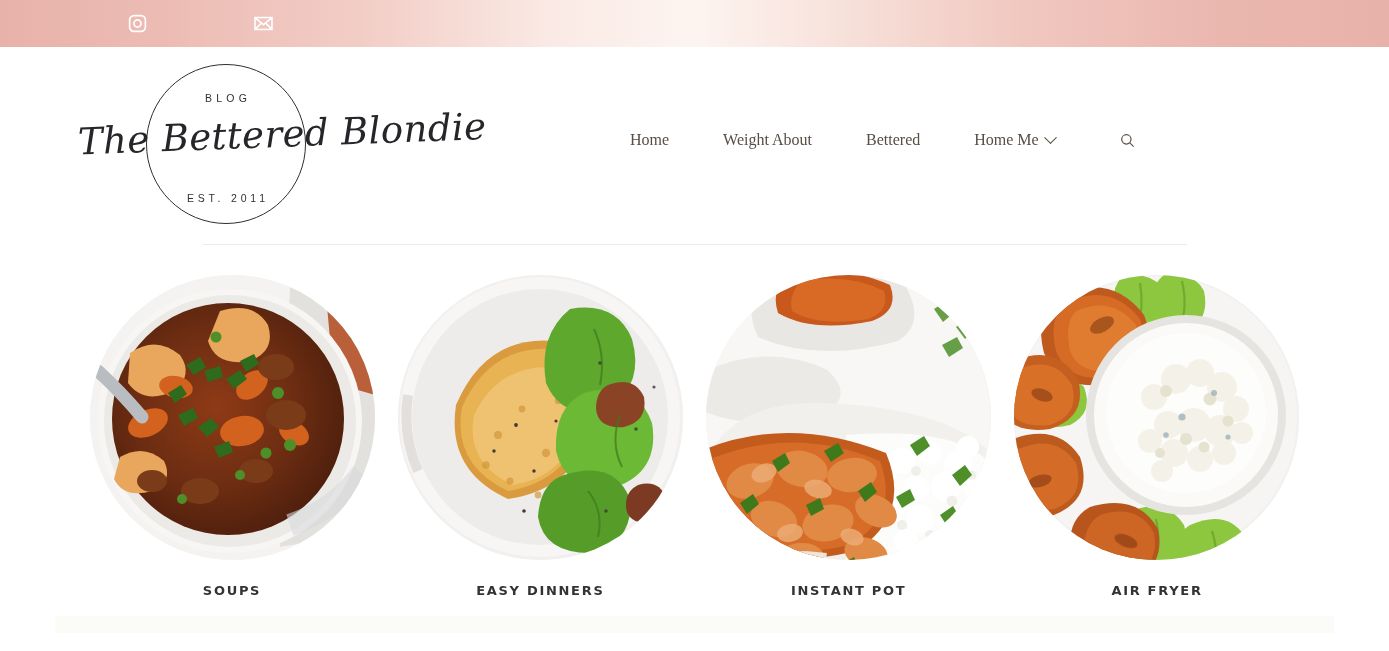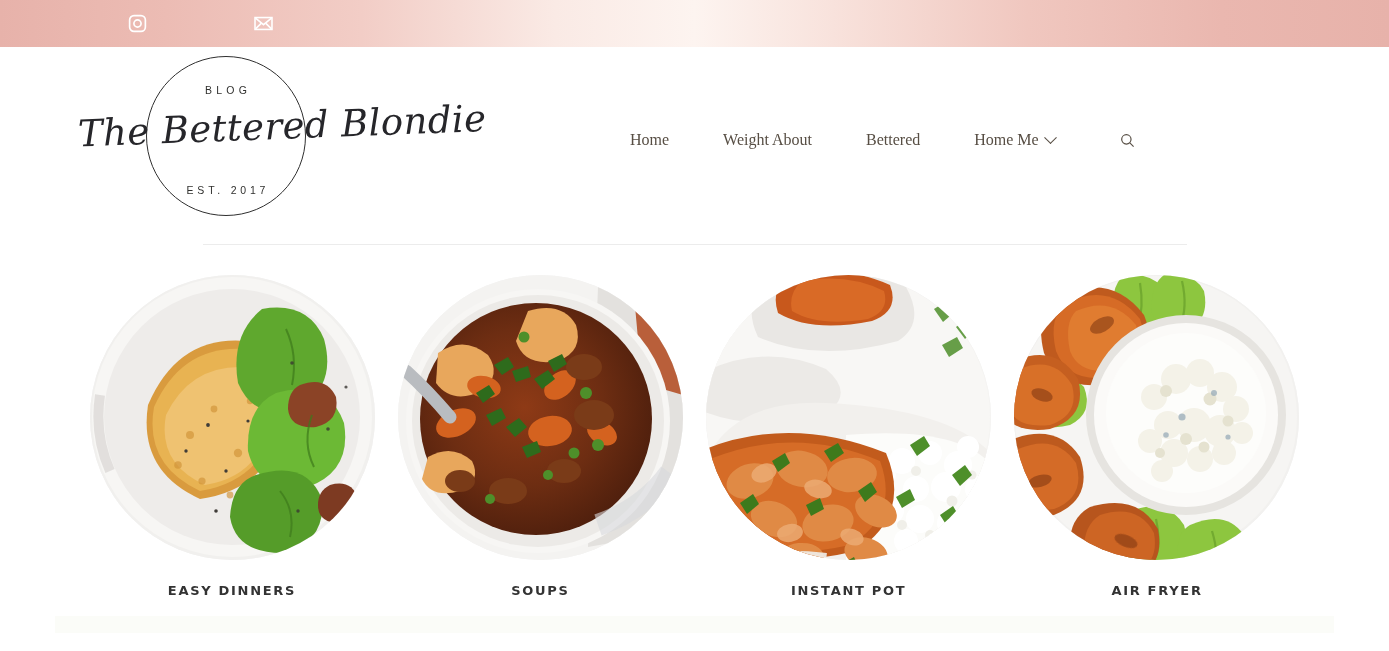--- a/index.html
+++ b/index.html
@@ -59,21 +59,21 @@
     height: 186px;
     background: #ffffff;
     display: flex;
     align-items: center;
   }
 
   
   .logo-wrap {
     position: absolute;
     left: 78px;
-    top: 6px;
+    top: 14px;
     width: 290px;
     height: 182px;
     cursor: pointer;
   }
   .logo-circle {
     position: absolute;
     left: 68px;
     top: 3px;
     width: 160px;
     height: 160px;
@@ -271,21 +271,21 @@
 
   </div>
 </div>
 
 <header class="site-header">
 
   <a class="logo-wrap">
     <div class="logo-circle"></div>
     <div class="logo-blog">BLOG</div>
     <div class="logo-script">The Bettered Blondie</div>
-    <div class="logo-est">EST. 2017</div>
+    <div class="logo-est">EST. 2011</div>
   </a>
 
   <nav class="main-nav">
 
     <div class="nav-item">
       <span>Home</span>
     </div>
 
 
     <div class="nav-item">
@@ -310,73 +310,20 @@
 
   </nav>
 </header>
 
 <div class="divider-row">
   <div class="divider"></div>
 </div>
 
 <section class="cat-section">
   <div class="cat-grid">
-
-    <a class="cat-card">
-      <div class="cat-thumb">
-        <svg viewBox="0 0 285 285" preserveAspectRatio="xMidYMid slice" aria-hidden="true">
-          <rect width="285" height="285" fill="#f1f0ee"></rect>
-          <circle cx="142" cy="142" r="140" fill="#f7f6f4"></circle>
-          <circle cx="142" cy="142" r="128" fill="#eeecea"></circle>
-          <g>
-            <path d="M58 130 q30 -70 98 -64 q44 26 40 78 q-16 70 -86 80 q-62 -28 -52 -94z" fill="#d99b3e"></path>
-            <path d="M64 132 q28 -62 90 -58 q38 24 34 70 q-16 62 -78 72 q-56 -26 -46 -84z" fill="#e8b352"></path>
-            <path d="M76 140 q24 -50 78 -48 q30 20 27 58 q-14 52 -66 60 q-48 -22 -39 -70z" fill="#efc271"></path>
-          </g>
-          <g fill="#cf9338" opacity="0.65">
-            <circle cx="100" cy="160" r="4"></circle>
-              <circle cx="124" cy="134" r="3.4"></circle>
-            <circle cx="148" cy="178" r="4.2"></circle>
-              <circle cx="112" cy="206" r="3.6"></circle>
-            <circle cx="160" cy="126" r="3.2"></circle>
-              <circle cx="88" cy="190" r="3.8"></circle>
-            <circle cx="140" cy="220" r="3.4"></circle>
-              <circle cx="170" cy="160" r="3.6"></circle>
-          </g>
-          <g fill="#3f3c38">
-            <circle cx="118" cy="150" r="1.9"></circle>
-              <circle cx="136" cy="196" r="1.7"></circle>
-            <circle cx="96" cy="176" r="1.7"></circle>
-              <circle cx="158" cy="146" r="1.6"></circle>
-            <circle cx="126" cy="236" r="1.8"></circle>
-              <circle cx="172" cy="196" r="1.7"></circle>
-          </g>
-          <g>
-            <path d="M172 34 q46 -8 62 30 q12 44 -20 66 q-48 20 -66 -22 q-8 -48 24 -74z" fill="#5fa82e"></path>
-            <path d="M186 118 q52 -14 68 30 q8 48 -36 64 q-50 6 -60 -36 q-2 -44 28 -58z" fill="#6cb935"></path>
-            <path d="M166 200 q50 -16 66 24 q4 44 -40 54 q-46 0 -52 -36 q2 -34 26 -42z" fill="#559c29"></path>
-            <path d="M210 110 q26 -10 36 12 q4 24 -20 30 q-26 2 -28 -18 q0 -18 12 -24z" fill="#8b4326"></path>
-            <path d="M240 210 q22 -6 28 14 q2 20 -18 24 q-22 0 -22 -18 q0 -14 12 -20z" fill="#7d3a22"></path>
-            <g stroke="#3e7a1c" stroke-width="2" fill="none" opacity="0.7">
-              <path d="M196 54 q12 26 6 56"></path>
-                <path d="M222 140 q-10 28 2 52"></path>
-              <path d="M190 216 q16 20 10 46"></path>
-            </g>
-          </g>
-          <g fill="#3a3733" opacity="0.8">
-            <circle cx="202" cy="88" r="1.8"></circle>
-              <circle cx="238" cy="154" r="1.8"></circle>
-            <circle cx="208" cy="236" r="1.7"></circle>
-              <circle cx="256" cy="112" r="1.6"></circle>
-          </g>
-          <path d="M10 120 q-6 40 10 76" stroke="#dcdad7" stroke-width="10" fill="none" opacity="0.8"></path>
-        </svg>
-      </div>
-      <div class="cat-label">EASY DINNERS</div>
-    </a>
 
     <a class="cat-card">
       <div class="cat-thumb">
         <svg viewBox="0 0 285 285" preserveAspectRatio="xMidYMid slice" aria-hidden="true">
           <defs>
             <radialGradient id="stewg" cx="45%" cy="45%" r="62%">
               <stop offset="0%" stop-color="#8e3a16"></stop>
               <stop offset="55%" stop-color="#6d2d12"></stop>
               <stop offset="100%" stop-color="#4a1d0c"></stop>
             </radialGradient>
@@ -427,20 +374,73 @@
           <path d="M8 96 q22 20 44 46" stroke="#b9bcc0" stroke-width="13" fill="none" stroke-linecap="round"></path>
           <path d="M200 250 q46 -16 72 -52" stroke="#d7d9dc" stroke-width="22" fill="none" opacity="0.6"></path>
         </svg>
       </div>
       <div class="cat-label">SOUPS</div>
     </a>
 
     <a class="cat-card">
       <div class="cat-thumb">
         <svg viewBox="0 0 285 285" preserveAspectRatio="xMidYMid slice" aria-hidden="true">
+          <rect width="285" height="285" fill="#f1f0ee"></rect>
+          <circle cx="142" cy="142" r="140" fill="#f7f6f4"></circle>
+          <circle cx="142" cy="142" r="128" fill="#eeecea"></circle>
+          <g>
+            <path d="M58 130 q30 -70 98 -64 q44 26 40 78 q-16 70 -86 80 q-62 -28 -52 -94z" fill="#d99b3e"></path>
+            <path d="M64 132 q28 -62 90 -58 q38 24 34 70 q-16 62 -78 72 q-56 -26 -46 -84z" fill="#e8b352"></path>
+            <path d="M76 140 q24 -50 78 -48 q30 20 27 58 q-14 52 -66 60 q-48 -22 -39 -70z" fill="#efc271"></path>
+          </g>
+          <g fill="#cf9338" opacity="0.65">
+            <circle cx="100" cy="160" r="4"></circle>
+              <circle cx="124" cy="134" r="3.4"></circle>
+            <circle cx="148" cy="178" r="4.2"></circle>
+              <circle cx="112" cy="206" r="3.6"></circle>
+            <circle cx="160" cy="126" r="3.2"></circle>
+              <circle cx="88" cy="190" r="3.8"></circle>
+            <circle cx="140" cy="220" r="3.4"></circle>
+              <circle cx="170" cy="160" r="3.6"></circle>
+          </g>
+          <g fill="#3f3c38">
+            <circle cx="118" cy="150" r="1.9"></circle>
+              <circle cx="136" cy="196" r="1.7"></circle>
+            <circle cx="96" cy="176" r="1.7"></circle>
+              <circle cx="158" cy="146" r="1.6"></circle>
+            <circle cx="126" cy="236" r="1.8"></circle>
+              <circle cx="172" cy="196" r="1.7"></circle>
+          </g>
+          <g>
+            <path d="M172 34 q46 -8 62 30 q12 44 -20 66 q-48 20 -66 -22 q-8 -48 24 -74z" fill="#5fa82e"></path>
+            <path d="M186 118 q52 -14 68 30 q8 48 -36 64 q-50 6 -60 -36 q-2 -44 28 -58z" fill="#6cb935"></path>
+            <path d="M166 200 q50 -16 66 24 q4 44 -40 54 q-46 0 -52 -36 q2 -34 26 -42z" fill="#559c29"></path>
+            <path d="M210 110 q26 -10 36 12 q4 24 -20 30 q-26 2 -28 -18 q0 -18 12 -24z" fill="#8b4326"></path>
+            <path d="M240 210 q22 -6 28 14 q2 20 -18 24 q-22 0 -22 -18 q0 -14 12 -20z" fill="#7d3a22"></path>
+            <g stroke="#3e7a1c" stroke-width="2" fill="none" opacity="0.7">
+              <path d="M196 54 q12 26 6 56"></path>
+                <path d="M222 140 q-10 28 2 52"></path>
+              <path d="M190 216 q16 20 10 46"></path>
+            </g>
+          </g>
+          <g fill="#3a3733" opacity="0.8">
+            <circle cx="202" cy="88" r="1.8"></circle>
+              <circle cx="238" cy="154" r="1.8"></circle>
+            <circle cx="208" cy="236" r="1.7"></circle>
+              <circle cx="256" cy="112" r="1.6"></circle>
+          </g>
+          <path d="M10 120 q-6 40 10 76" stroke="#dcdad7" stroke-width="10" fill="none" opacity="0.8"></path>
+        </svg>
+      </div>
+      <div class="cat-label">EASY DINNERS</div>
+    </a>
+
+    <a class="cat-card">
+      <div class="cat-thumb">
+        <svg viewBox="0 0 285 285" preserveAspectRatio="xMidYMid slice" aria-hidden="true">
           <rect width="285" height="285" fill="#f5f4f2"></rect>
           <circle cx="142" cy="142" r="142" fill="#f8f7f5"></circle>
           <path d="M60 6 q70 -22 140 6 q20 36 -8 54 q-80 22 -140 -4 q-16 -34 8 -56z" fill="#e9e7e4"></path>
           <path d="M84 0 q56 -10 100 10 q10 26 -18 36 q-60 12 -94 -8 q-8 -24 12 -38z" fill="#c8581c"></path>
           <path d="M96 6 q46 -8 82 10 q6 20 -16 28 q-50 8 -76 -8 q-4 -18 10 -30z" fill="#d96a26"></path>
           <g fill="#4e8f2a" opacity="0.85">
             <path d="M228 34 l16 -10 7 11 -14 12z"></path>
               <path d="M250 52 l14 -11 8 10 -13 13z"></path>
             <path d="M236 70 l15 -8 6 11 -14 9z"></path>
           </g>

